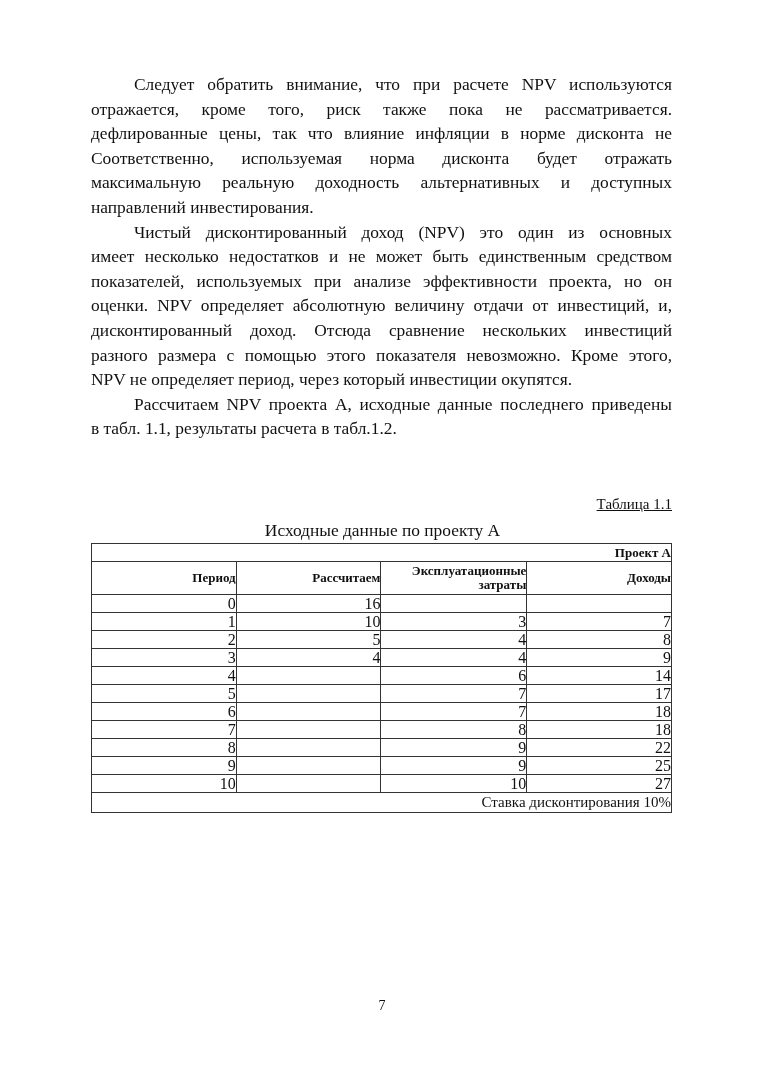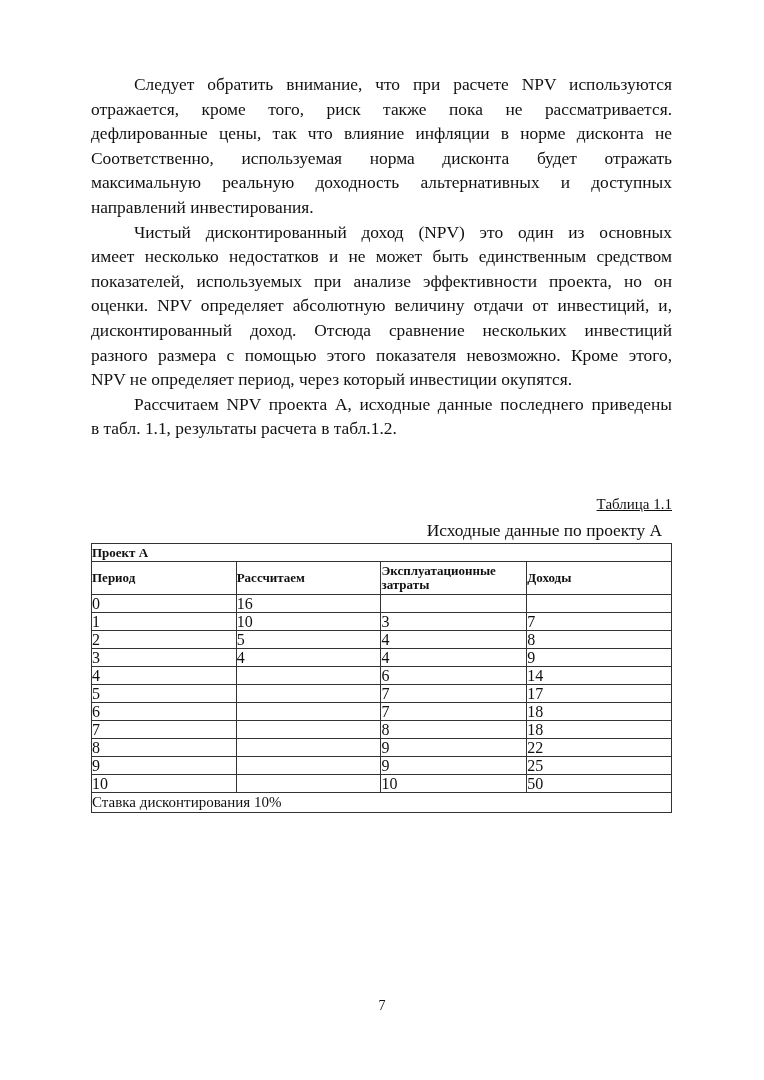--- a/index.html
+++ b/index.html
@@ -5,23 +5,23 @@
   html, body { margin: 0; padding: 0; background: #ffffff; }
   body { width: 764px; height: 1080px; position: relative; overflow: hidden; font-family: "Liberation Serif", "DejaVu Serif", serif; color: #111; }
   .page { position: absolute; left: 91px; top: 72px; width: 581px; }
   .para { font-size: 17.4px; line-height: 24.6px; text-align: justify; text-indent: 43px; margin: 0; }
   .para .ln { display: block; text-align-last: justify; }
   .para .ln.last { text-align-last: left; }
   .para .ln.first { text-indent: 43px; }
   .para .ln:not(.first) { text-indent: 0; }
   .para { text-indent: 0; }
   .table-label { position: absolute; right: 92px; top: 496px; font-size: 15px; text-decoration: underline; }
-  .table-title { position: absolute; left: 81px; width: 581px; top: 520px; text-align: right; font-size: 17.4px; }
+  .table-title { position: absolute; left: 92px; width: 581px; top: 520px; text-align: center; font-size: 17.4px; }
   table.data { position: absolute; left: 91px; top: 543px; width: 581px; border-collapse: collapse; font-size: 16px; }
-  table.data td, table.data th { border: 1px solid #333; text-align: left; padding: 0; }
+  table.data td, table.data th { border: 1px solid #333; text-align: right; padding: 0; }
   table.data th { font-weight: bold; font-size: 13px; line-height: 14px; }
   table.data tr.proj th { height: 17px; }
   table.data tr.hdr th { height: 32px; }
   table.data tbody td { height: 17px; line-height: 17px; }
   table.data tr.foot td { height: 19px; font-size: 15px; }
   .page-num { position: absolute; left: 0; width: 764px; top: 998px; text-align: center; font-size: 14px; }
 </style>
 </head>
 <body>
 
@@ -128,21 +128,21 @@
       <tr>
         <td>9</td>
         <td></td>
         <td>9</td>
         <td>25</td>
       </tr>
       <tr>
         <td>10</td>
         <td></td>
         <td>10</td>
-        <td>50</td>
+        <td>27</td>
       </tr>
     </tbody>
   <tfoot>
     <tr class="foot">
         <td colspan="4">Ставка дисконтирования 10%</td>
       </tr>
   </tfoot>
 </table>
 
 <div class="page-num">7</div>

